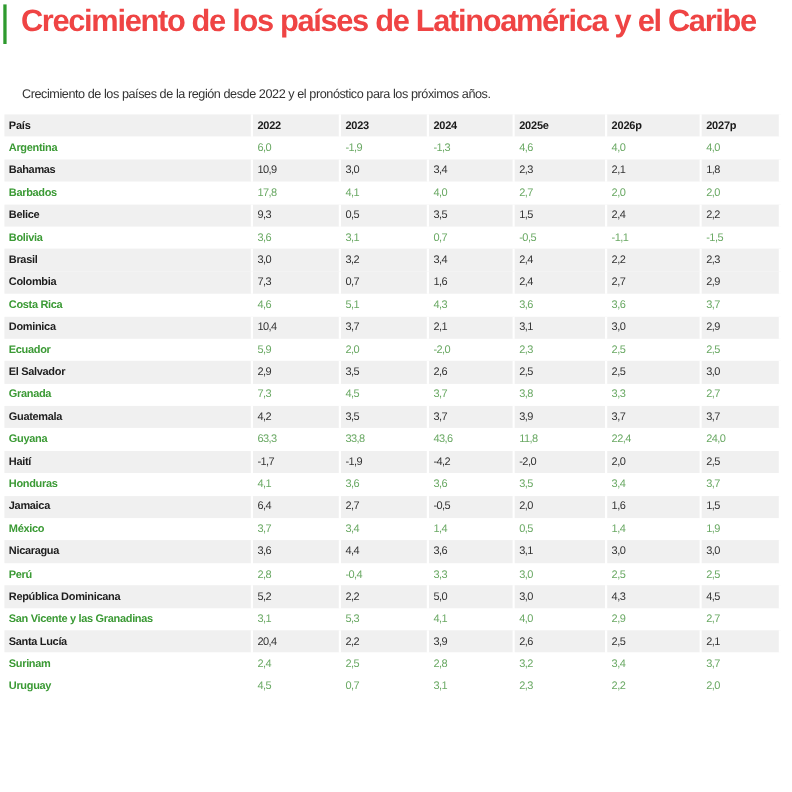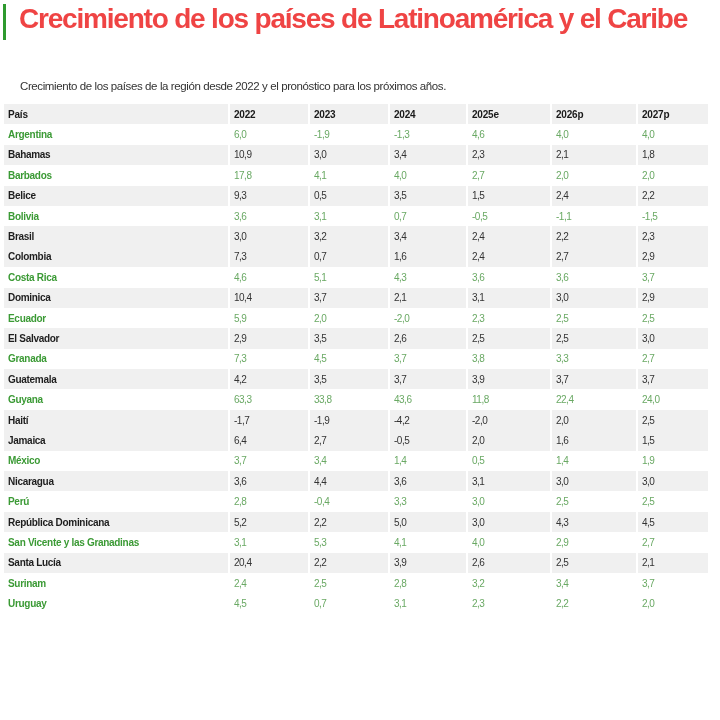--- a/index.html
+++ b/index.html
@@ -177,20 +177,29 @@
       </tr>
       <tr class="alt">
         <td class="country">Haití</td>
         <td class="val">-1,7</td>
         <td class="val">-1,9</td>
         <td class="val">-4,2</td>
         <td class="val">-2,0</td>
         <td class="val">2,0</td>
         <td class="val">2,5</td>
       </tr>
+      <tr class="hl">
+        <td class="country">Honduras</td>
+        <td class="val">4,1</td>
+        <td class="val">3,6</td>
+        <td class="val">3,6</td>
+        <td class="val">3,5</td>
+        <td class="val">3,4</td>
+        <td class="val">3,7</td>
+      </tr>
       <tr class="alt">
         <td class="country">Jamaica</td>
         <td class="val">6,4</td>
         <td class="val">2,7</td>
         <td class="val">-0,5</td>
         <td class="val">2,0</td>
         <td class="val">1,6</td>
         <td class="val">1,5</td>
       </tr>
       <tr class="hl">

